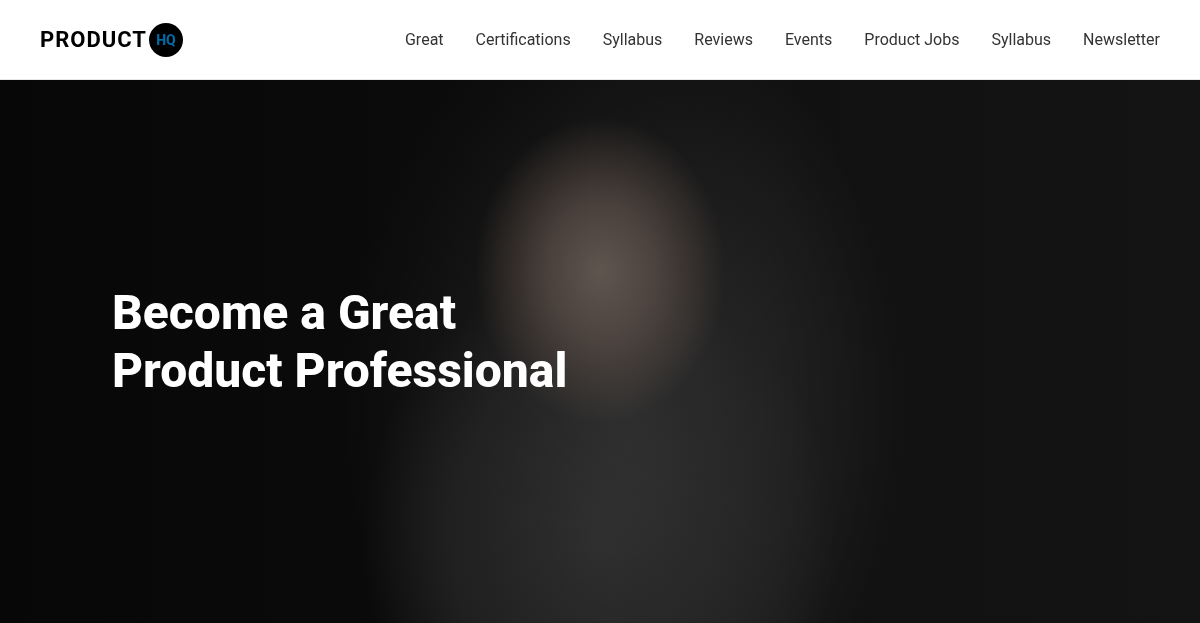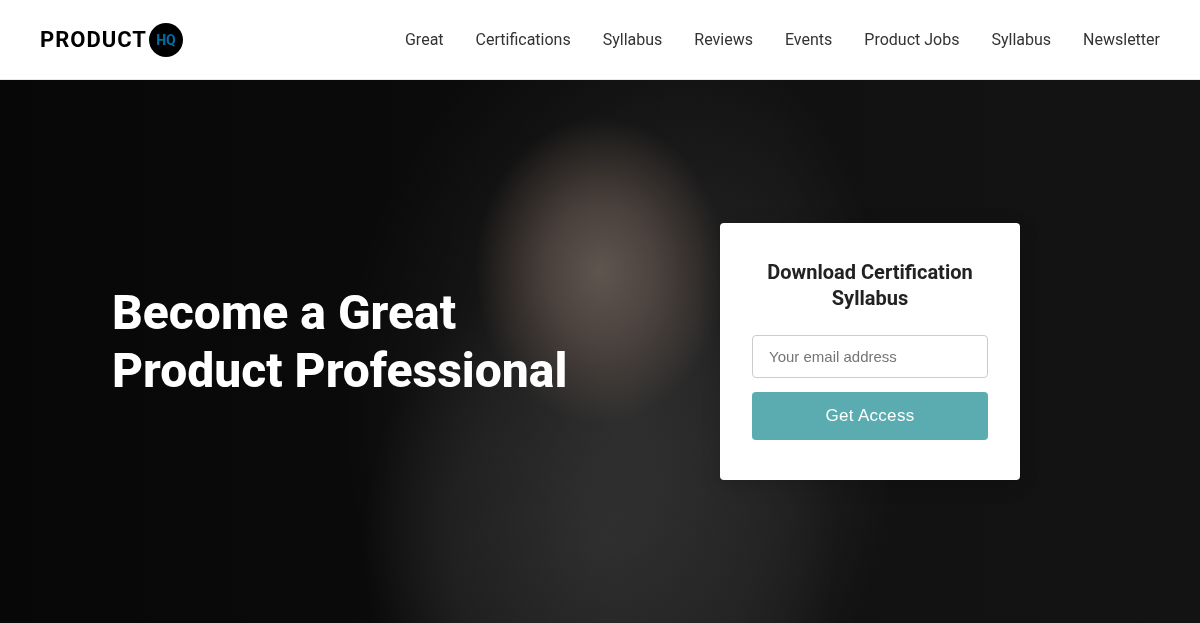--- a/index.html
+++ b/index.html
@@ -202,18 +202,13 @@
 </header>
 
 <section class="hero">
   <div class="hero-bg"></div>
   <div class="hero-person"></div>
 
   <div class="hero-content">
     <h1 class="hero-title">Become a Great Product Professional</h1>
   </div>
 
-  <div class="hero-card">
-    <h2 class="card-title">Download Certification Syllabus</h2>
-    <input class="card-input" type="email" placeholder="Your email address" style="">
-    <button class="card-button">Get Access</button>
-  </div>
 </section>
 
 </body></html>

